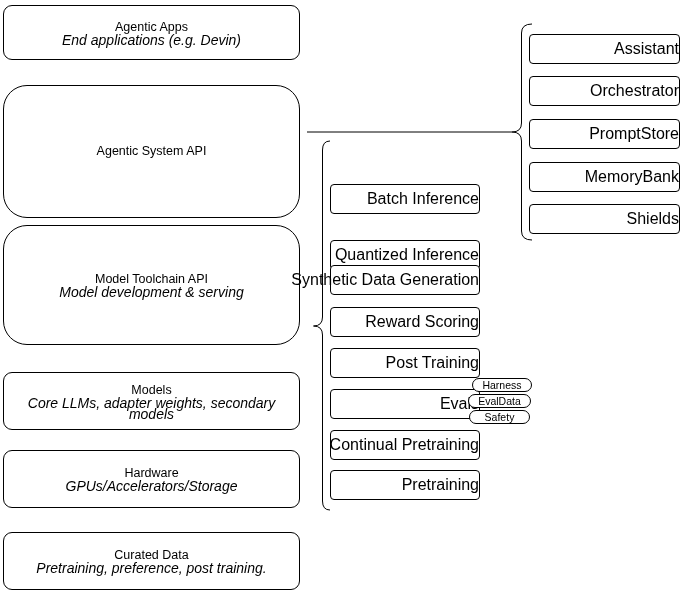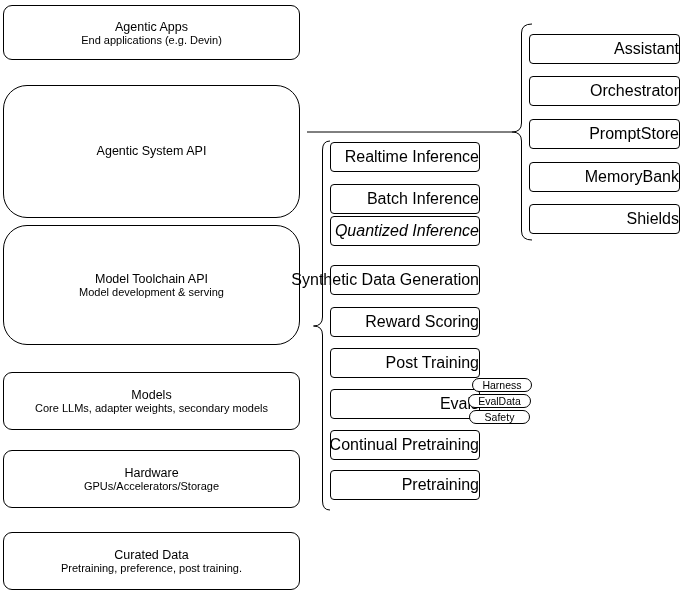--- a/index.html
+++ b/index.html
@@ -10,21 +10,21 @@
   }
   .lbox {
     position:absolute; left:3px; width:297px;
     border:1px solid #000; background:#fff;
     display:flex; flex-direction:column; align-items:center; justify-content:center;
     text-align:center; z-index:2;
   }
   .r10 { border-radius:9px; }
   .r25 { border-radius:24px; }
   .lbox .title { font-size:12.5px; line-height:15px; }
-  .lbox .sub   { font-size:11px; line-height:11px; margin-top:0; }
+  .lbox .sub   { font-size:14px; line-height:11px; margin-top:0;font-style:italic; }
   .mbox {
     position:absolute; left:330px; width:150px; height:30px;
     border:1px solid #000; border-radius:4px; background:#fff;
     display:flex; align-items:center; justify-content:flex-end;
     font-size:16px; z-index:2; white-space:nowrap;
   }
   .rcol { left:529px; width:151px; }
   .pill {
     position:absolute; height:14px;
     border:1px solid #000; border-radius:8px; background:#fff;
@@ -66,27 +66,24 @@
   <div class="lbox r10" style="top:450px; height:58px;">
     <div class="title">Hardware</div>
     <div class="sub">GPUs/Accelerators/Storage</div>
   </div>
 
   <div class="lbox r10" style="top:532px; height:58px;">
     <div class="title">Curated Data</div>
     <div class="sub">Pretraining, preference, post training.</div>
   </div>
 
-  <div class="mbox" style="top:142px;">
-    <span>Realtime Inference</span>
-  </div>
   <div class="mbox" style="top:184px;">
     <span>Batch Inference</span>
   </div>
-  <div class="mbox" style="top:216px;font-style:italic;">
+  <div class="mbox" style="top:240px;">
     <span>Quantized Inference</span>
   </div>
   <div class="mbox" style="top:265px;">
     <span>Synthetic Data Generation</span>
   </div>
   <div class="mbox" style="top:307px;">
     <span>Reward Scoring</span>
   </div>
   <div class="mbox" style="top:348px;">
     <span>Post Training</span>

